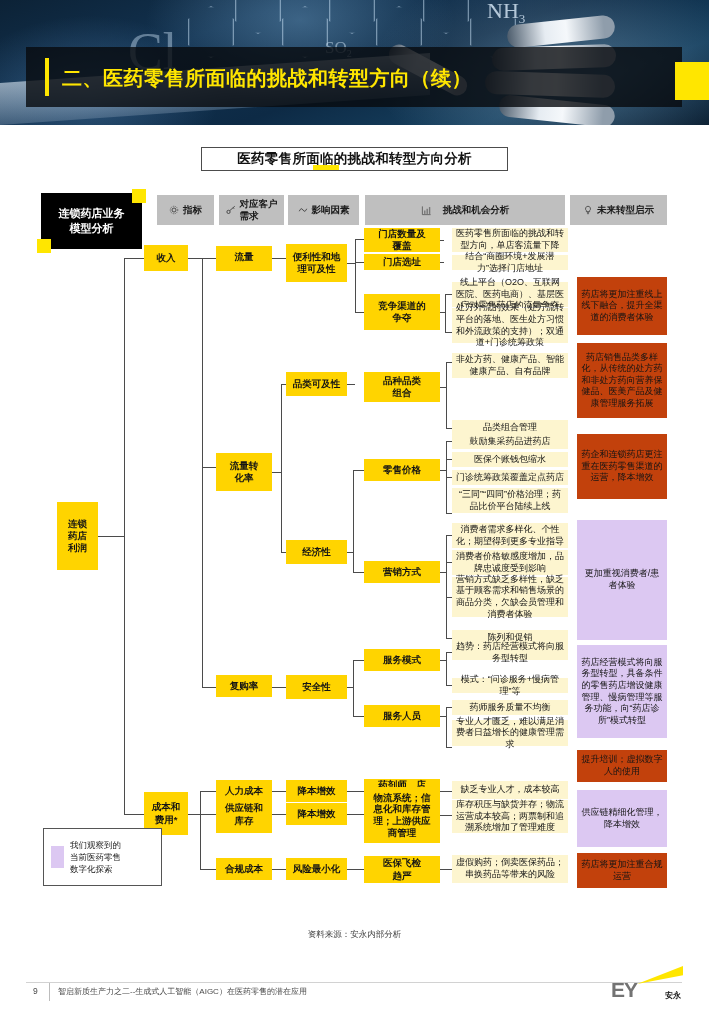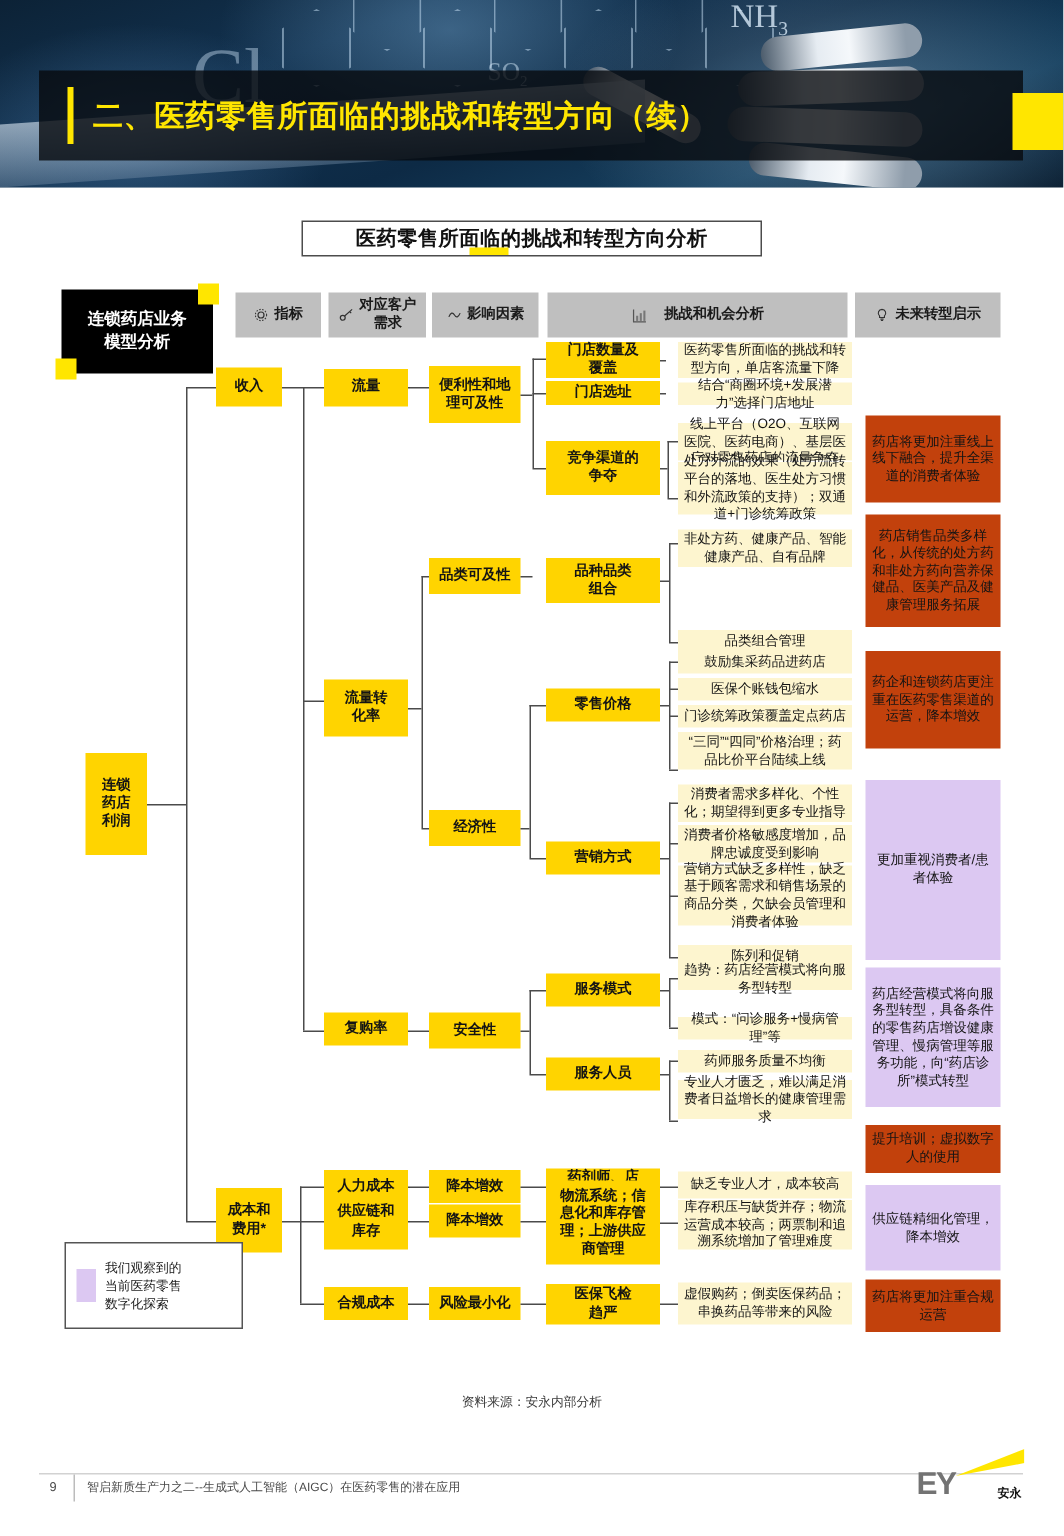--- a/index.html
+++ b/index.html
@@ -187,21 +187,21 @@
   <span>指标</span>
 </div>
 
 <div class="colhead" style="left:219px;top:195px;width:65px;height:30px;">
   <span class="ico">
     <svg viewBox="0 0 16 16" width="10" height="10">
         <circle cx="4" cy="11" r="2.6" fill="none" stroke="#333" stroke-width="1.3"></circle>
         <path d="M6 9 L14 2 M11.5 4.5 L13 6" stroke="#333" stroke-width="1.3" fill="none"></path>
       </svg>
   </span>
-  <span style="text-align:center;">
+  <span style="text-align:left;">
     <span style="display:block;">对应客户</span>
     <span style="display:block;">需求</span>
   </span>
 </div>
 
 <div class="colhead" style="left:288px;top:195px;width:71px;height:30px;align-items:center;">
   <span class="ico">
     <svg viewBox="0 0 16 16" width="10" height="10">
         <path d="M2 10 Q5 3 8 8 Q11 13 14 6" fill="none" stroke="#333" stroke-width="1.3"></path>
       </svg>

